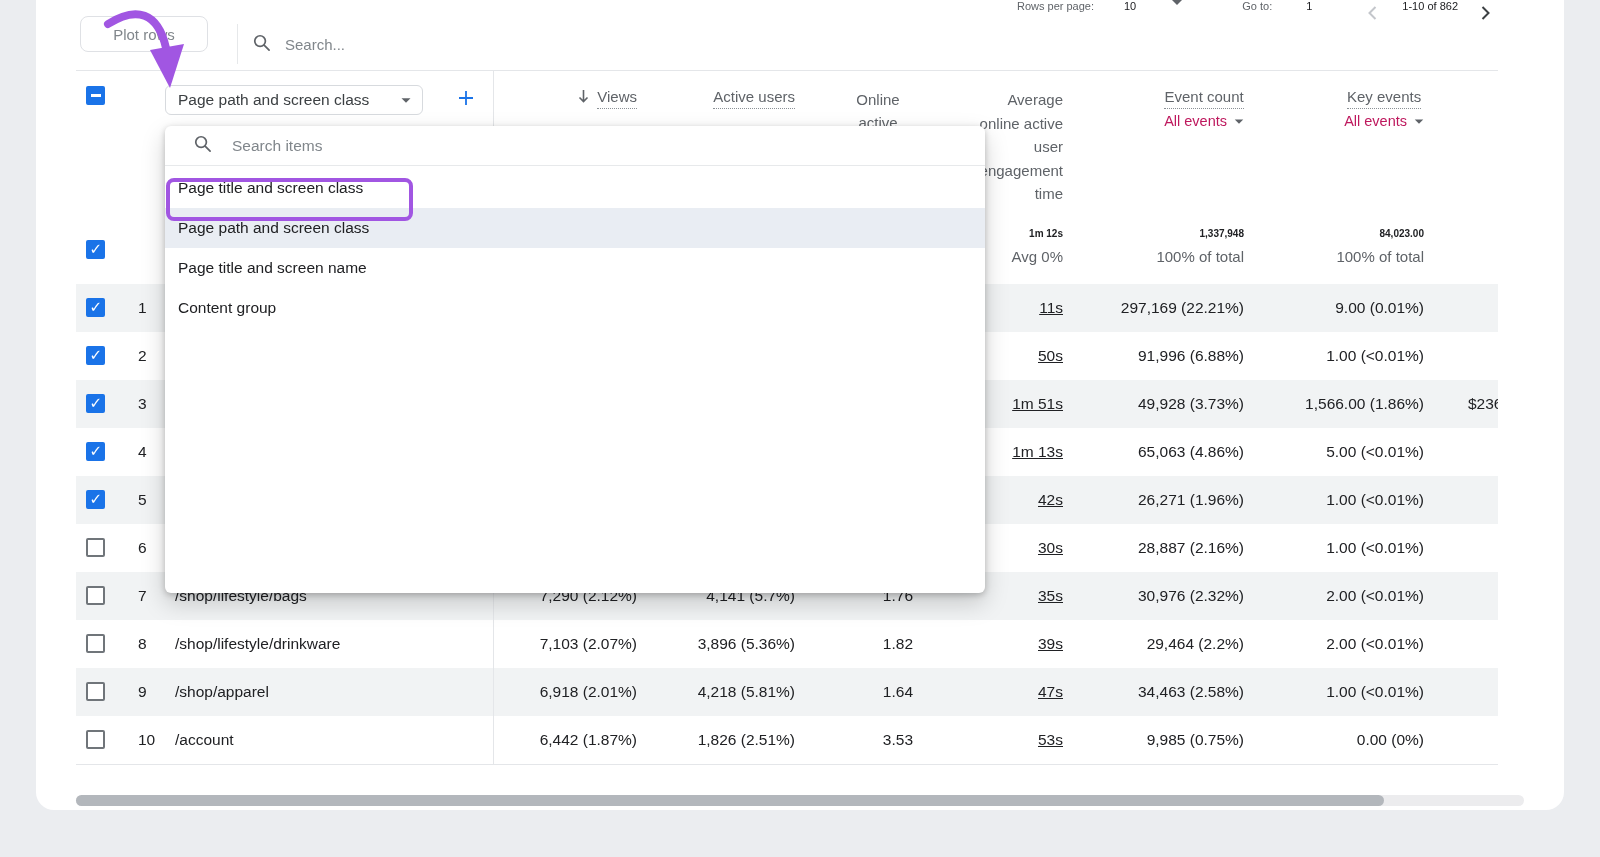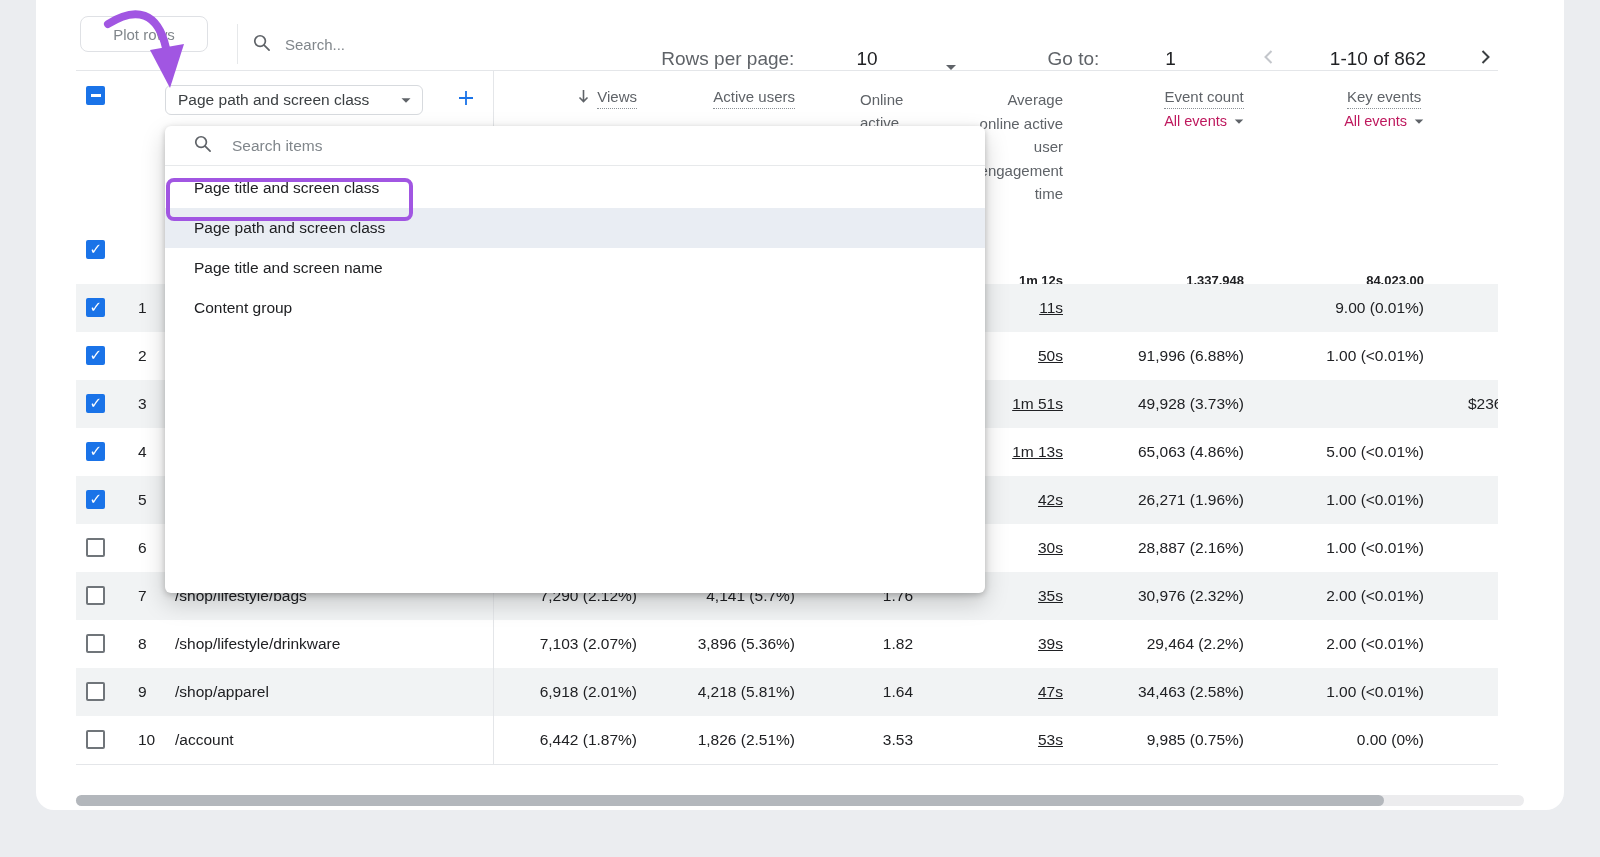--- a/index.html
+++ b/index.html
@@ -20,21 +20,21 @@
     border:1px solid #dfe1e5; border-radius:8px; background:#fff;
     color:#80868b; font-size:15px; display:flex; align-items:center; justify-content:center;
   }
   .vsep { position:absolute; left:201px; top:24px; width:1px; height:40px; background:#e6e8ea; }
   .search-bar {
     position:absolute; left:216px; top:26px; height:36px;
     display:flex; align-items:center; gap:14px; color:#80868b; font-size:15px;
   }
   .toolbar-right {
     position:absolute; right:66px; top:0; height:70px;
-    display:flex; align-items:flex-end; font-size:19px; color:#5f6368;gap:32px;
+    display:flex; align-items:flex-start; font-size:11px; color:#5f6368;
   }
   .toolbar-right .val { color:#202124; }
   .caret-down {
     display:inline-block; width:0; height:0;
     border-left:5px solid transparent; border-right:5px solid transparent;
     border-top:5.5px solid #5f6368;
   }
   .pg-chip { display:flex; align-items:center; justify-content:center; width:26px; height:26px; }
   
   .hline { position:absolute; left:40px; width:1422px; height:1px; background:#e4e6e9; }
@@ -62,30 +62,30 @@
   }
   .dim-btn .caret-down { margin-left:auto; transform:scale(.9); }
   .add-btn {
     position:absolute; left:414px; top:84px; width:32px; height:32px;
     display:flex; align-items:center; justify-content:center; color:var(--blue,#1a73e8);
   }
   .col-head { position:absolute; top:88px; font-size:15px; color:#5f6368; white-space:nowrap; }
   .dotted { border-bottom:1px dotted #8a9095; padding-bottom:3px; }
   .h-views  { right:927px; display:flex; gap:6px; align-items:flex-start; }
   .h-users  { right:769px; }
-  .h-online { right:634px; width:70px; text-align:left; line-height:23px; white-space:normal; }
+  .h-online { right:651px; width:70px; text-align:center; line-height:23px; white-space:normal; }
   .h-time   { right:501px; width:96px; text-align:right; line-height:23.5px; white-space:normal; }
   .h-events { right:320px; text-align:center; }
   .h-keys   { right:140px; text-align:center; }
   .h-filter { margin-top:8px; font-size:14.5px; color:#be185d; display:flex; align-items:center; justify-content:center; gap:7px; }
   .h-filter .caret-down { transform:scale(.85); }
   
   .tot-cb { position:absolute; left:50px; top:240px; }
   .tot { position:absolute; top:228px; text-align:right; }
-  .tot .v { font-size:13px; font-weight:bold; color:#202124;margin-top:45px; }
+  .tot .v { font-size:10px; font-weight:bold; color:#202124; }
   .tot .s { margin-top:9px; font-size:15px; color:#5f6368; }
   .t-time { right:501px; } .t-events { right:320px; } .t-keys { right:140px; }
   
   .rows { position:absolute; left:40px; top:284px; width:1422px; }
   .row { position:relative; height:48px; }
   .row:nth-child(odd) { background:#f1f3f4; }
   .row .cb { position:absolute; left:10px; top:14px; }
   .cell { position:absolute; top:0; line-height:48px; font-size:15.5px; color:#202124; white-space:nowrap; }
   .num  { left:62px; }
   .path { left:99px; }
@@ -100,21 +100,21 @@
   .dd-panel {
     position:absolute; left:129px; top:126px; width:820px; height:467px;
     background:#fff; border-radius:6px; z-index:10;
     box-shadow:0 2px 6px rgba(0,0,0,.22), 0 10px 24px rgba(0,0,0,.18);
   }
   .dd-search {
     height:40px; display:flex; align-items:center; gap:20px; padding-left:28px;
     border-bottom:1px solid #e7e9eb; color:#80868b; font-size:15.5px;
   }
   .dd-items { padding-top:2px; }
-  .dd-item { height:40px; line-height:40px; padding-left:29px; font-size:15.5px; color:#202124; }
+  .dd-item { height:40px; line-height:40px; padding-left:13px; font-size:15.5px; color:#202124; }
   .dd-item.selected { background:#e9edf3; }
   
   .hl-box {
     position:absolute; left:130px; top:178px; width:247px; height:43px;
     border:4px solid var(--purple,#a156e2); border-radius:8px; z-index:12; pointer-events:none;
   }
   .arrow-svg { position:absolute; left:64px; top:4px; width:130px; height:100px; z-index:13; color:var(--purple,#a156e2); pointer-events:none; }
 </style>
 </head>
 <body>
@@ -210,20 +210,21 @@
 
   <div class="rows">
     <div class="row">
       <span class="cb checked"></span>
       <span class="cell num">1</span>
       <span class="cell path"></span>
       <span class="cell r c-views"></span>
       <span class="cell r c-users"></span>
       <span class="cell r c-online"></span>
       <span class="cell r c-time">11s</span>
+      <span class="cell r c-events">297,169 (22.21%)</span>
       <span class="cell r c-key">9.00 (0.01%)</span>
       <span class="cell c-extra"></span>
     </div>
     <div class="row">
       <span class="cb checked"></span>
       <span class="cell num">2</span>
       <span class="cell path"></span>
       <span class="cell r c-views"></span>
       <span class="cell r c-users"></span>
       <span class="cell r c-online"></span>
@@ -234,20 +235,21 @@
     </div>
     <div class="row">
       <span class="cb checked"></span>
       <span class="cell num">3</span>
       <span class="cell path"></span>
       <span class="cell r c-views"></span>
       <span class="cell r c-users"></span>
       <span class="cell r c-online"></span>
       <span class="cell r c-time">1m 51s</span>
       <span class="cell r c-events">49,928 (3.73%)</span>
+      <span class="cell r c-key">1,566.00 (1.86%)</span>
       <span class="cell c-extra">$236</span>
     </div>
     <div class="row">
       <span class="cb checked"></span>
       <span class="cell num">4</span>
       <span class="cell path"></span>
       <span class="cell r c-views"></span>
       <span class="cell r c-users"></span>
       <span class="cell r c-online"></span>
       <span class="cell r c-time">1m 13s</span>

